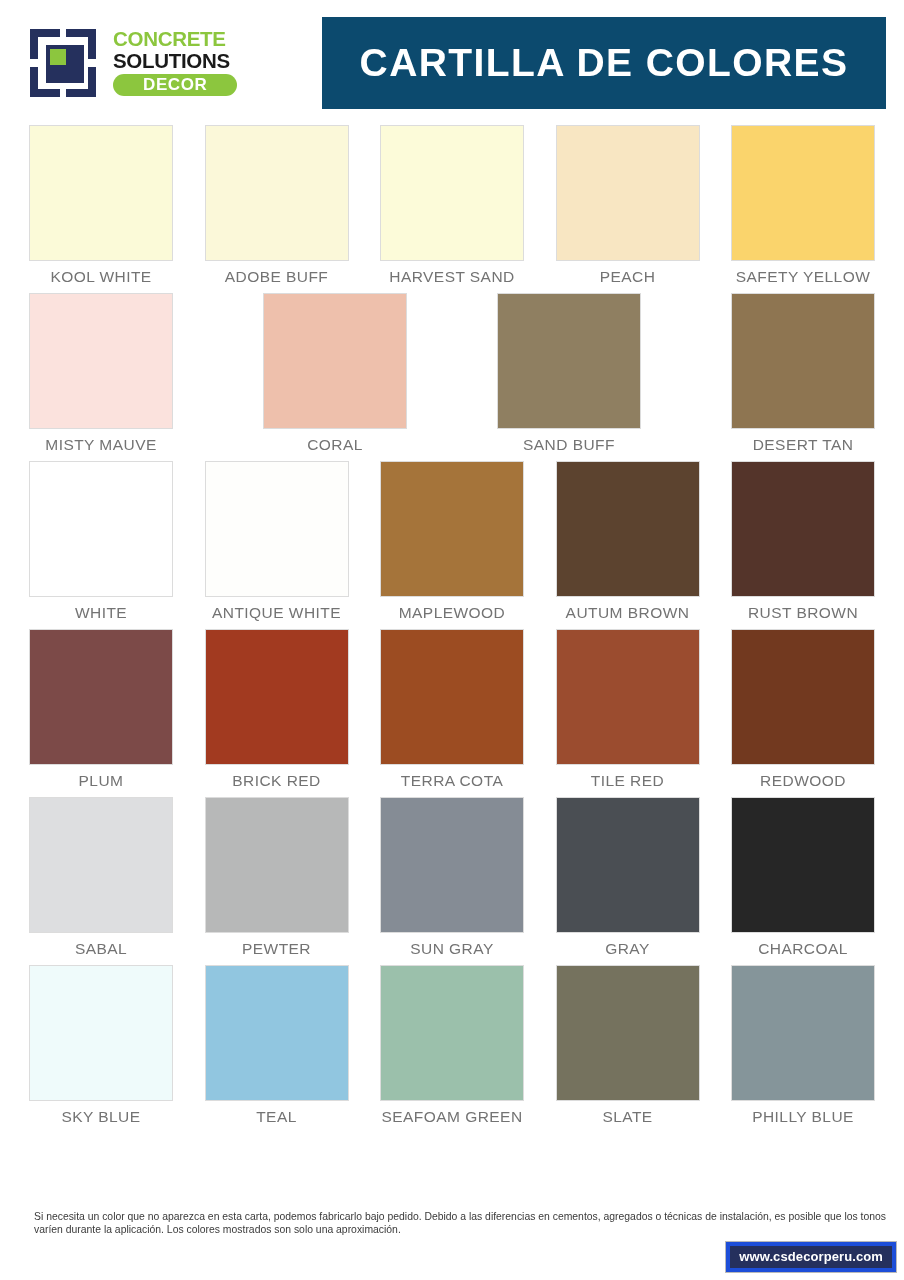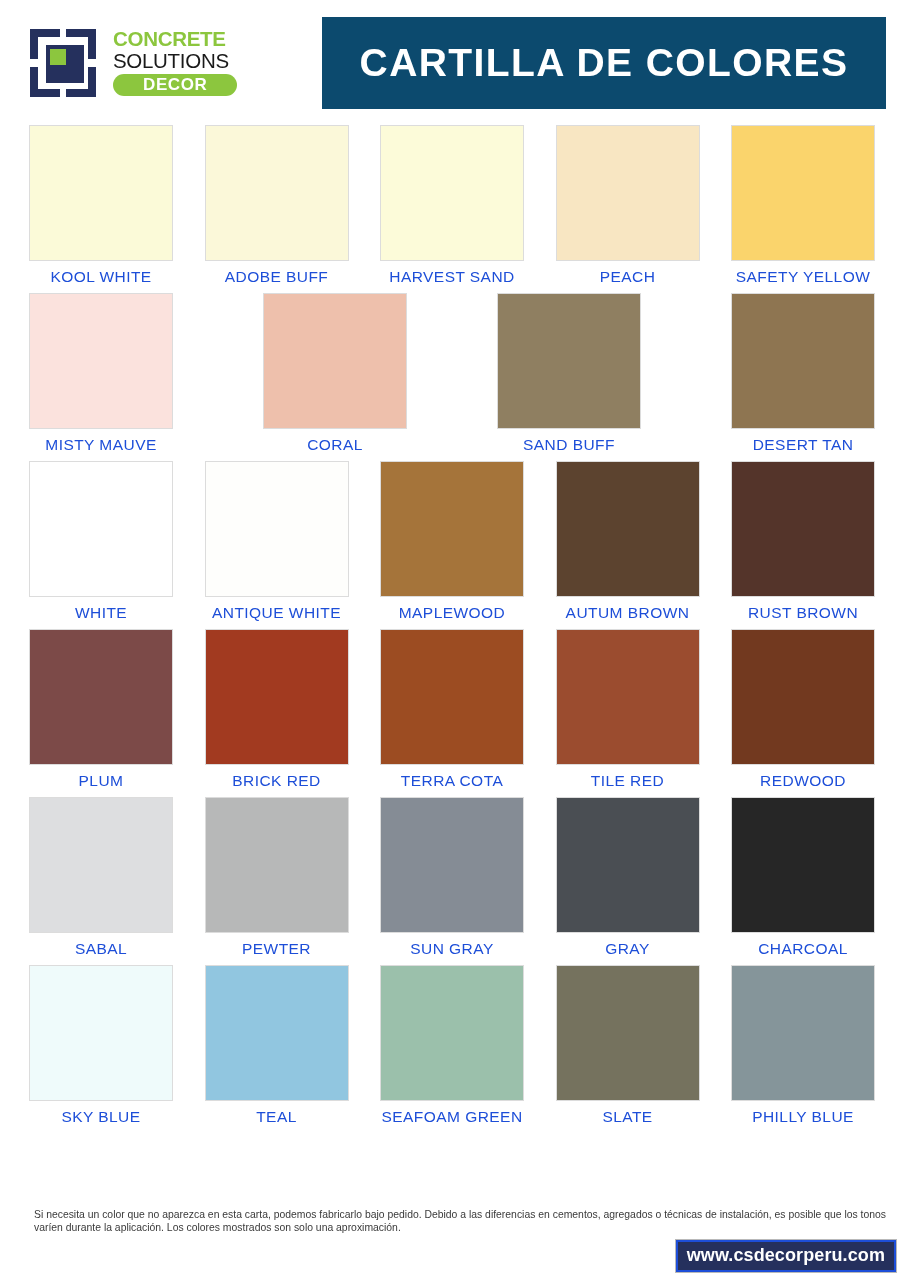--- a/index.html
+++ b/index.html
@@ -45,21 +45,21 @@
   }
   .logo-concrete {
     font-size: 20.5px;
     font-weight: bold;
     letter-spacing: -0.3px;
     color: #8cc63e;
     font-family: "Liberation Sans", sans-serif;
   }
   .logo-solutions {
     font-size: 20.5px;
-    font-weight: normal;
+    font-weight: bold;
     letter-spacing: -0.3px;
     color: #1a1a1a;
     margin-top: 1px;
     font-family: "Liberation Sans", sans-serif;
   }
   .logo-decor-pill {
     margin-top: 3px;
     background: #8cc63e;
     border-radius: 11px;
     padding: 2px 30px 3px 30px;
@@ -105,21 +105,21 @@
   .swatch {
     width: 144px;
     height: 136px;
     border: 1px solid #dcdcdc;
     box-sizing: border-box;
   }
   .swatch-label {
     margin-top: 7px;
     font-size: 15.5px;
     letter-spacing: 0.45px;
-    color: #1d4ed8;
+    color: #737373;
     text-align: center;
     white-space: nowrap;
     font-family: "Liberation Sans", sans-serif;
   }
 
   
   .footer {
     position: absolute;
     left: 0;
     right: 0;
@@ -136,25 +136,25 @@
     margin: 0;
   }
   .url-row {
     display: flex;
     justify-content: flex-end;
     margin-top: 6px;
   }
   .url-badge {
     background: #25305d;
     color: #ffffff;
-    font-size: 18px;
+    font-size: 13px;
     font-weight: bold;
     letter-spacing: 0.1px;
     padding: 3px 9px 4px 9px;
-    border: 2px solid #1d4ed8;
+    border: 4px solid #1d4ed8;
     outline: 1px solid #b9b9b9;
     font-family: "Liberation Sans", sans-serif;
   }
 </style>
 </head>
 <body>
 
 <div class="header">
 
   <div class="logo-block">

